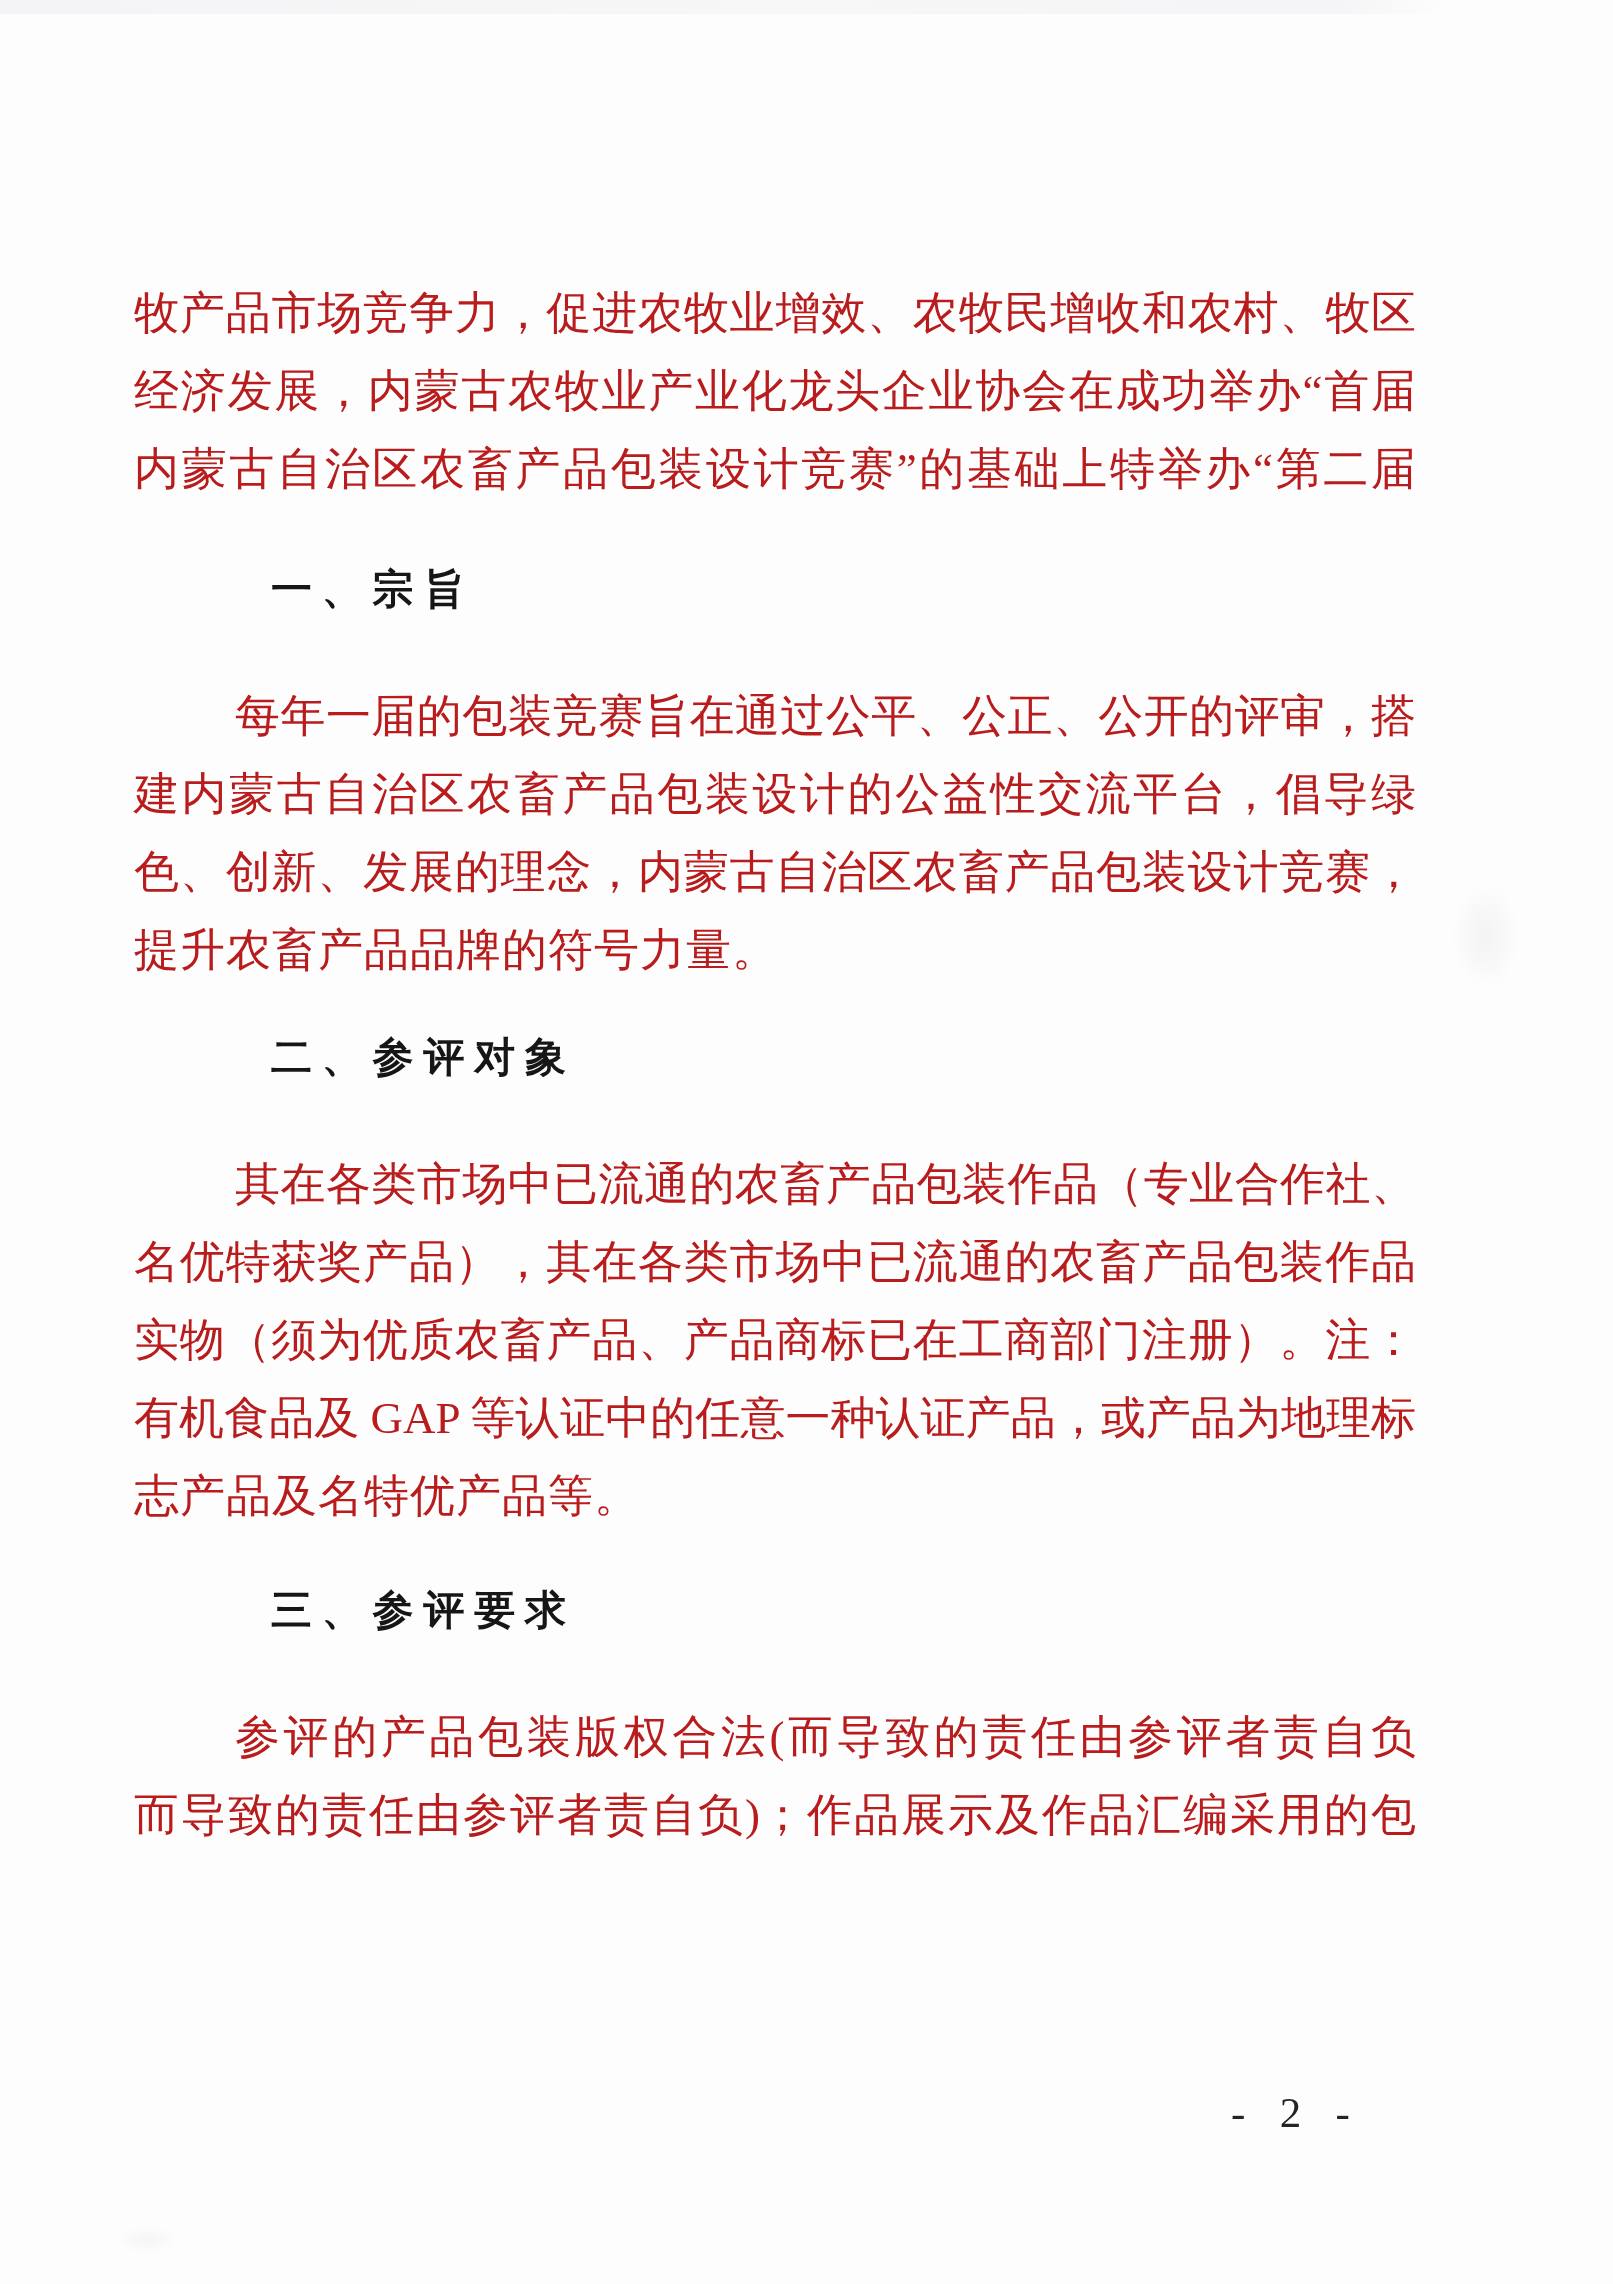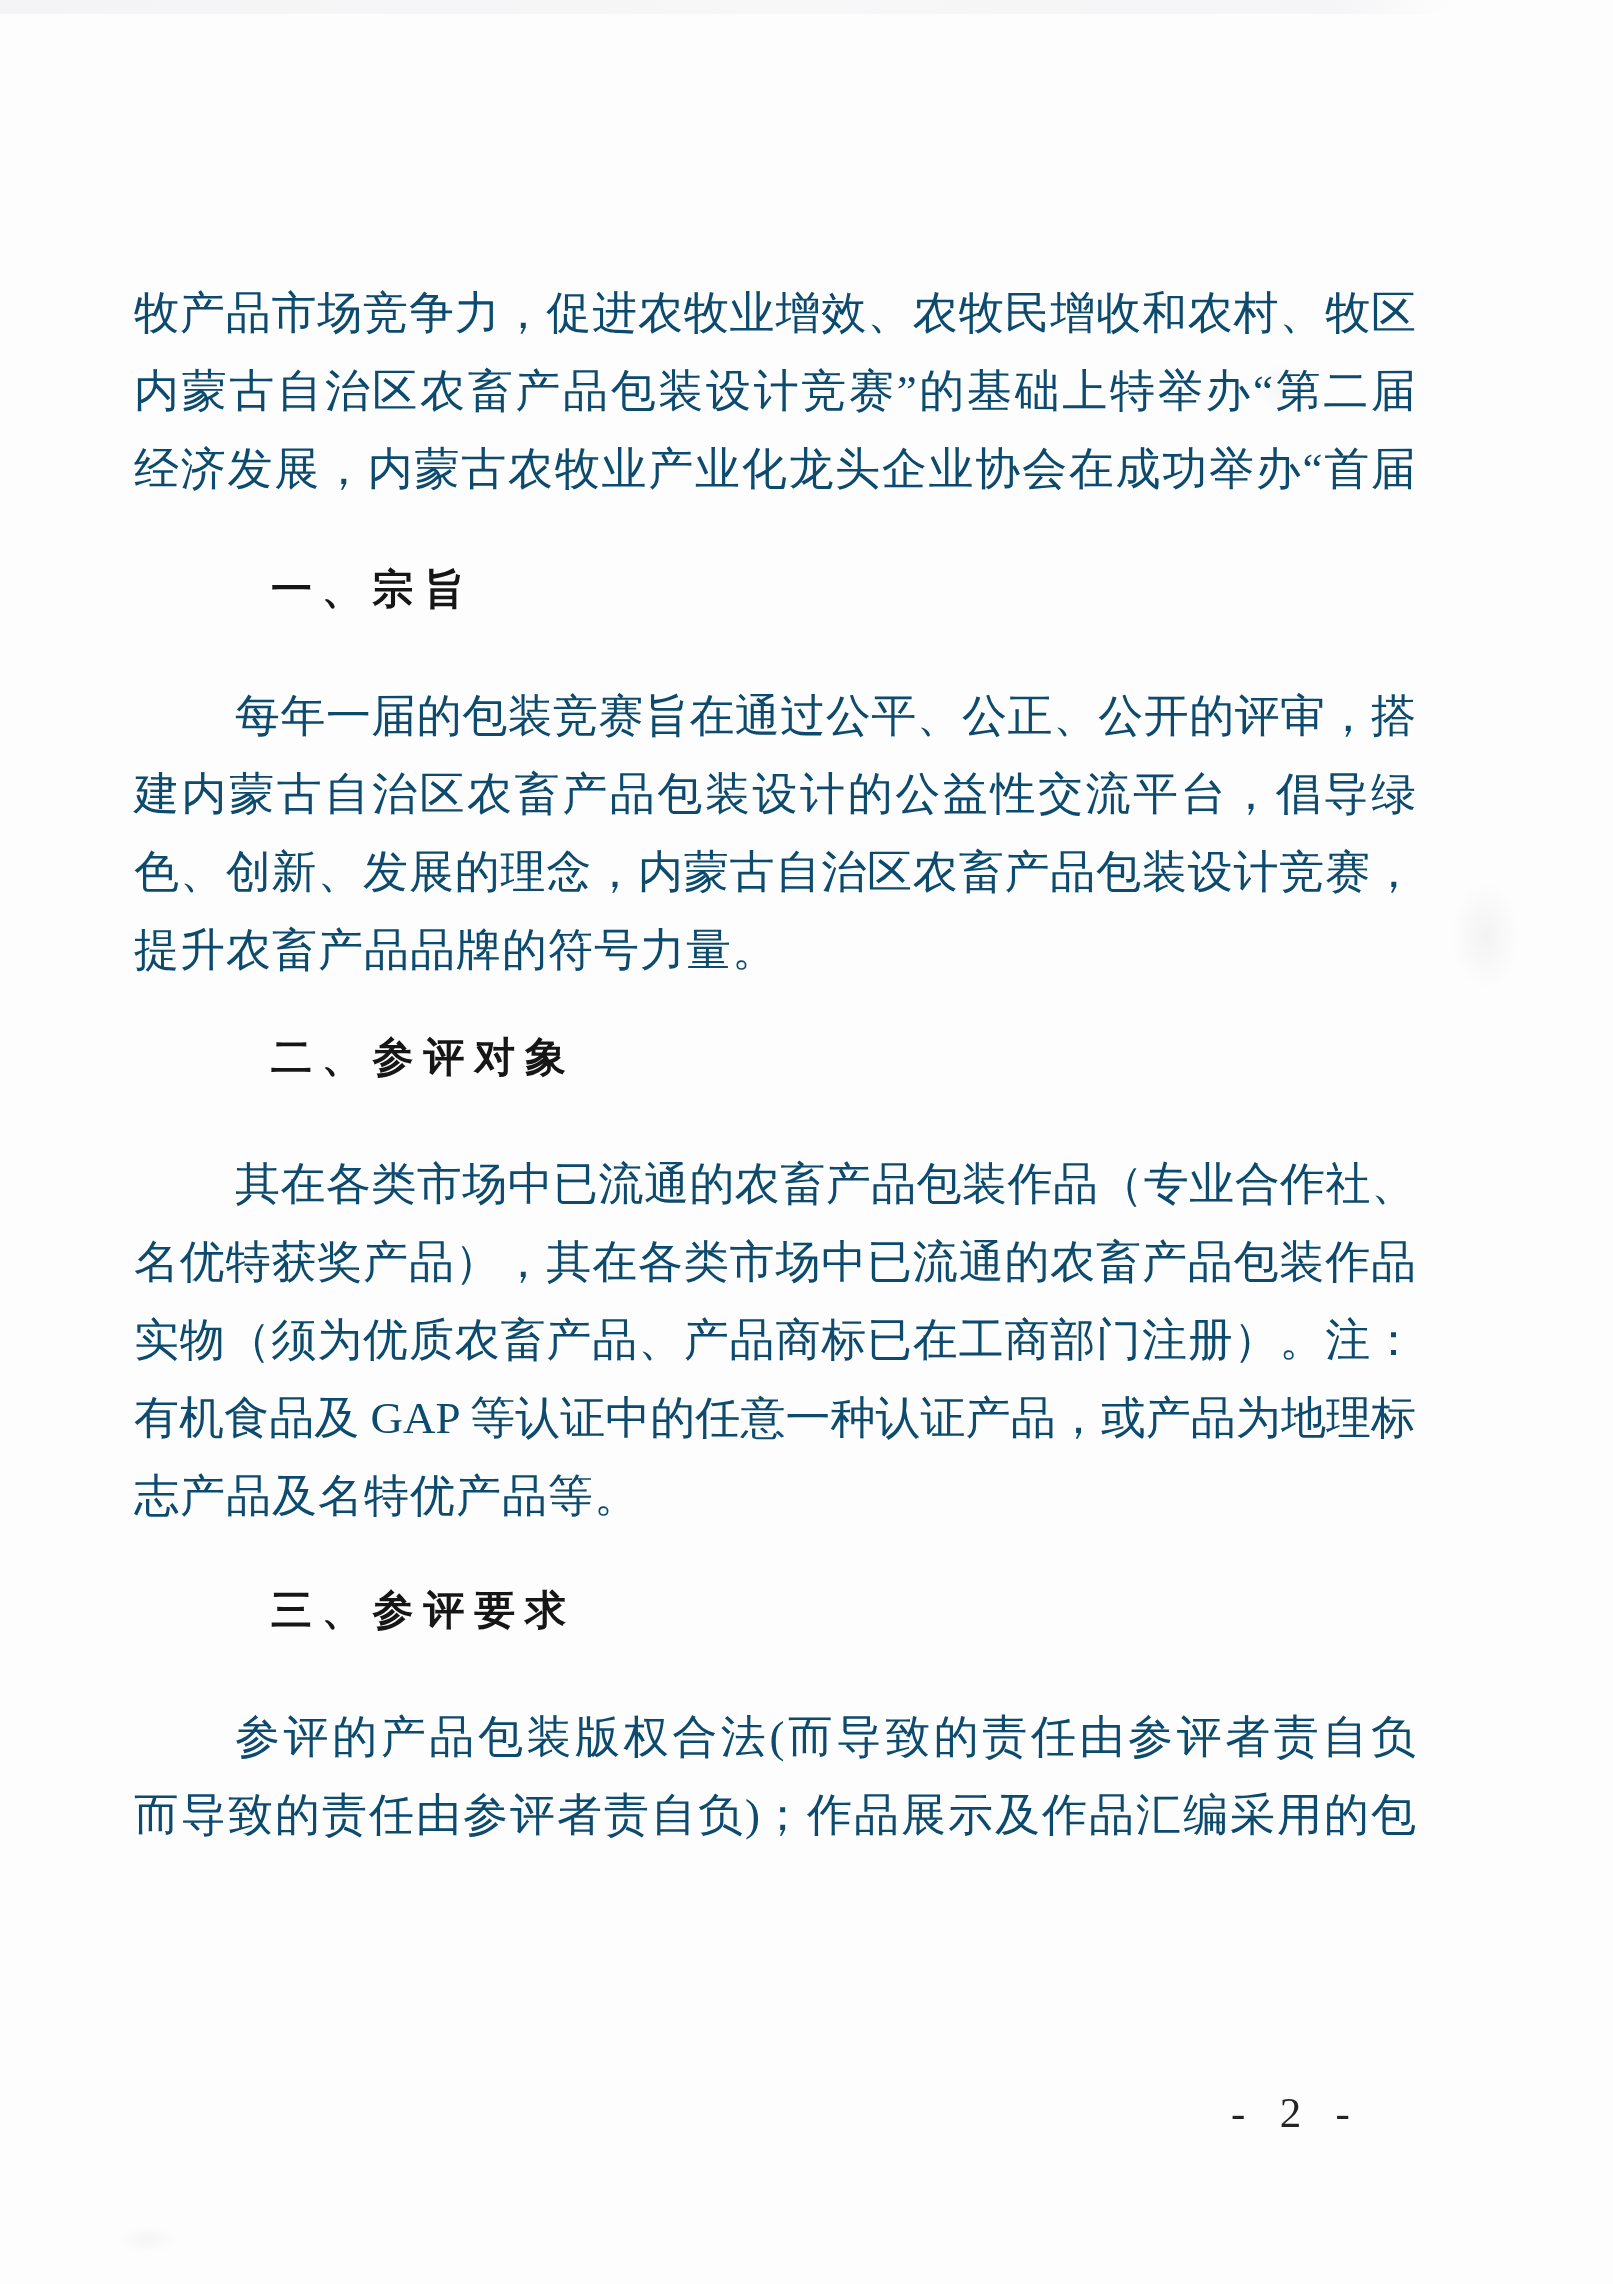--- a/index.html
+++ b/index.html
@@ -26,21 +26,21 @@
 
   .content{
     position:absolute;left:134px;top:274px;width:1282px;
   }
   .line{
     font-size:45px;
     line-height:78px;
     text-align:justify;
     text-align-last:justify;
     white-space:nowrap;
-    color:#0c4a6e;
+    color:#b91c1c;
   }
   .line.last{
     text-align:left;
     text-align-last:left;
     letter-spacing:1px;
   }
   .line.indent{text-indent:101px;}
   .heading{
     font-size:41px;
     line-height:78px;
@@ -71,22 +71,22 @@
 
   <div class="scan-top-band"></div>
   <div class="scan-blob blob-a"></div>
   <div class="scan-blob blob-b"></div>
   <div class="scan-blob blob-c"></div>
 
   <div class="content">
 
     <div>
       <div class="line">牧产品市场竞争力，促进农牧业增效、农牧民增收和农村、牧区</div>
+      <div class="line">经济发展，内蒙古农牧业产业化龙头企业协会在成功举办“首届</div>
       <div class="line">内蒙古自治区农畜产品包装设计竞赛”的基础上特举办“第二届</div>
-      <div class="line">经济发展，内蒙古农牧业产业化龙头企业协会在成功举办“首届</div>
     </div>
 
     <div class="heading h-gap-a">一、宗旨</div>
 
     <div class="p-gap">
       <div class="line indent">每年一届的包装竞赛旨在通过公平、公正、公开的评审，搭</div>
       <div class="line">建内蒙古自治区农畜产品包装设计的公益性交流平台，倡导绿</div>
       <div class="line">色、创新、发展的理念，内蒙古自治区农畜产品包装设计竞赛，</div>
       <div class="line last">提升农畜产品品牌的符号力量。</div>
     </div>

